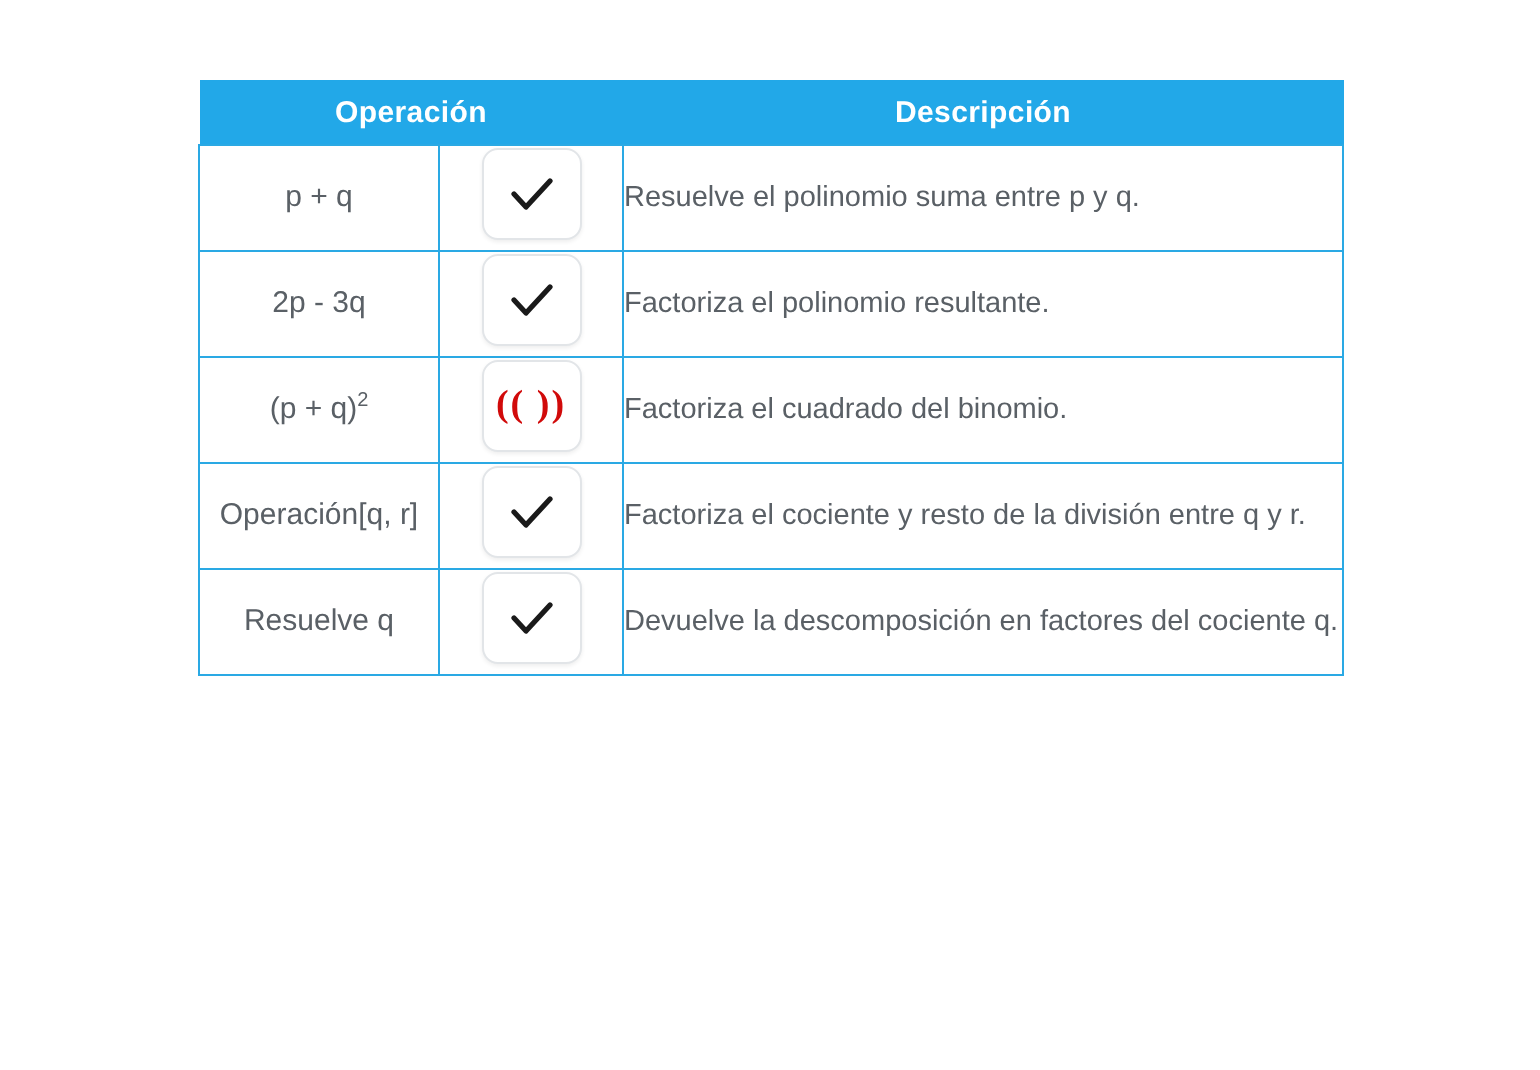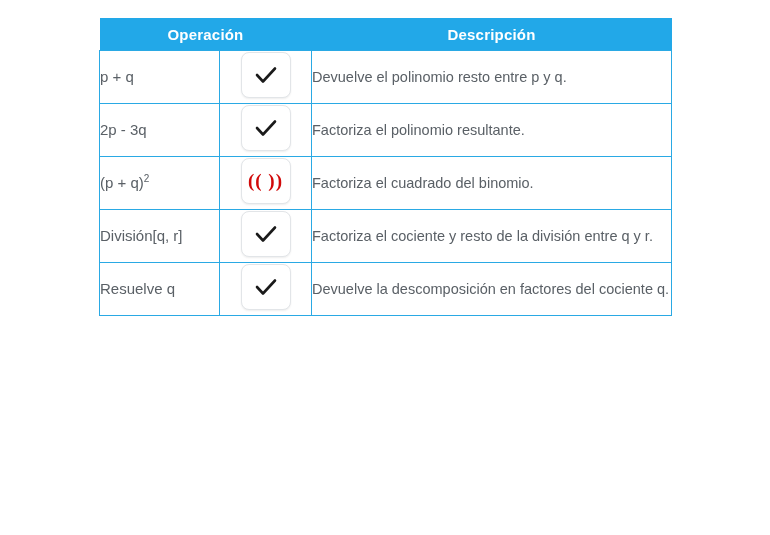--- a/index.html
+++ b/index.html
@@ -16,21 +16,21 @@
 
   .page {
     position: relative;
     width: 770px;
     height: 535px;
   }
 
   .table-wrap {
     position: absolute;
     left: 99px;
-    top: 18px;
+    top: 40px;
     width: 572px;
   }
 
   table.ops-table {
     border-collapse: collapse;
     width: 572px;
     table-layout: fixed;
   }
 
   table.ops-table thead th {
@@ -57,20 +57,21 @@
   .col-icon { width: 92px; }
   .col-desc { width: 360px; }
 
   .cell-op {
     padding: 10px 0 10px 14px;
     font-size: 15px;
     color: #5a6066;
     font-weight: 300;
     line-height: 1.35;
     height: 52px;
+    text-align: center;
   }
 
   .cell-op sup {
     font-size: 10px;
     vertical-align: super;
   }
 
   .cell-icon {
     text-align: center;
   }
@@ -144,21 +145,21 @@
           </td>
           <td class="cell-icon">
             <span class="icon-box">
               <span class="glyph">
                 <svg class="check-svg" viewBox="0 0 26 26" aria-hidden="true">
                   <polyline points="4,13 10,19.5 22,6.5" fill="none" stroke="#1a1a1a" stroke-width="2.6" stroke-linecap="round" stroke-linejoin="round"></polyline>
                 </svg>
               </span>
             </span>
           </td>
-          <td class="cell-desc">Devuelve el polinomio resto entre p y q.</td>
+          <td class="cell-desc">Resuelve el polinomio suma entre p y q.</td>
         </tr>
 
         <tr>
           <td class="cell-op">
             <span>2p - 3q</span>
           </td>
           <td class="cell-icon">
             <span class="icon-box">
               <span class="glyph">
                 <svg class="check-svg" viewBox="0 0 26 26" aria-hidden="true">
@@ -179,21 +180,21 @@
               <span class="glyph">
                 <span class="paren">(( ))</span>
               </span>
             </span>
           </td>
           <td class="cell-desc">Factoriza el cuadrado del binomio.</td>
         </tr>
 
         <tr>
           <td class="cell-op">
-            <span>División[q, r]</span>
+            <span>Operación[q, r]</span>
           </td>
           <td class="cell-icon">
             <span class="icon-box">
               <span class="glyph">
                 <svg class="check-svg" viewBox="0 0 26 26" aria-hidden="true">
                   <polyline points="4,13 10,19.5 22,6.5" fill="none" stroke="#1a1a1a" stroke-width="2.6" stroke-linecap="round" stroke-linejoin="round"></polyline>
                 </svg>
               </span>
             </span>
           </td>

